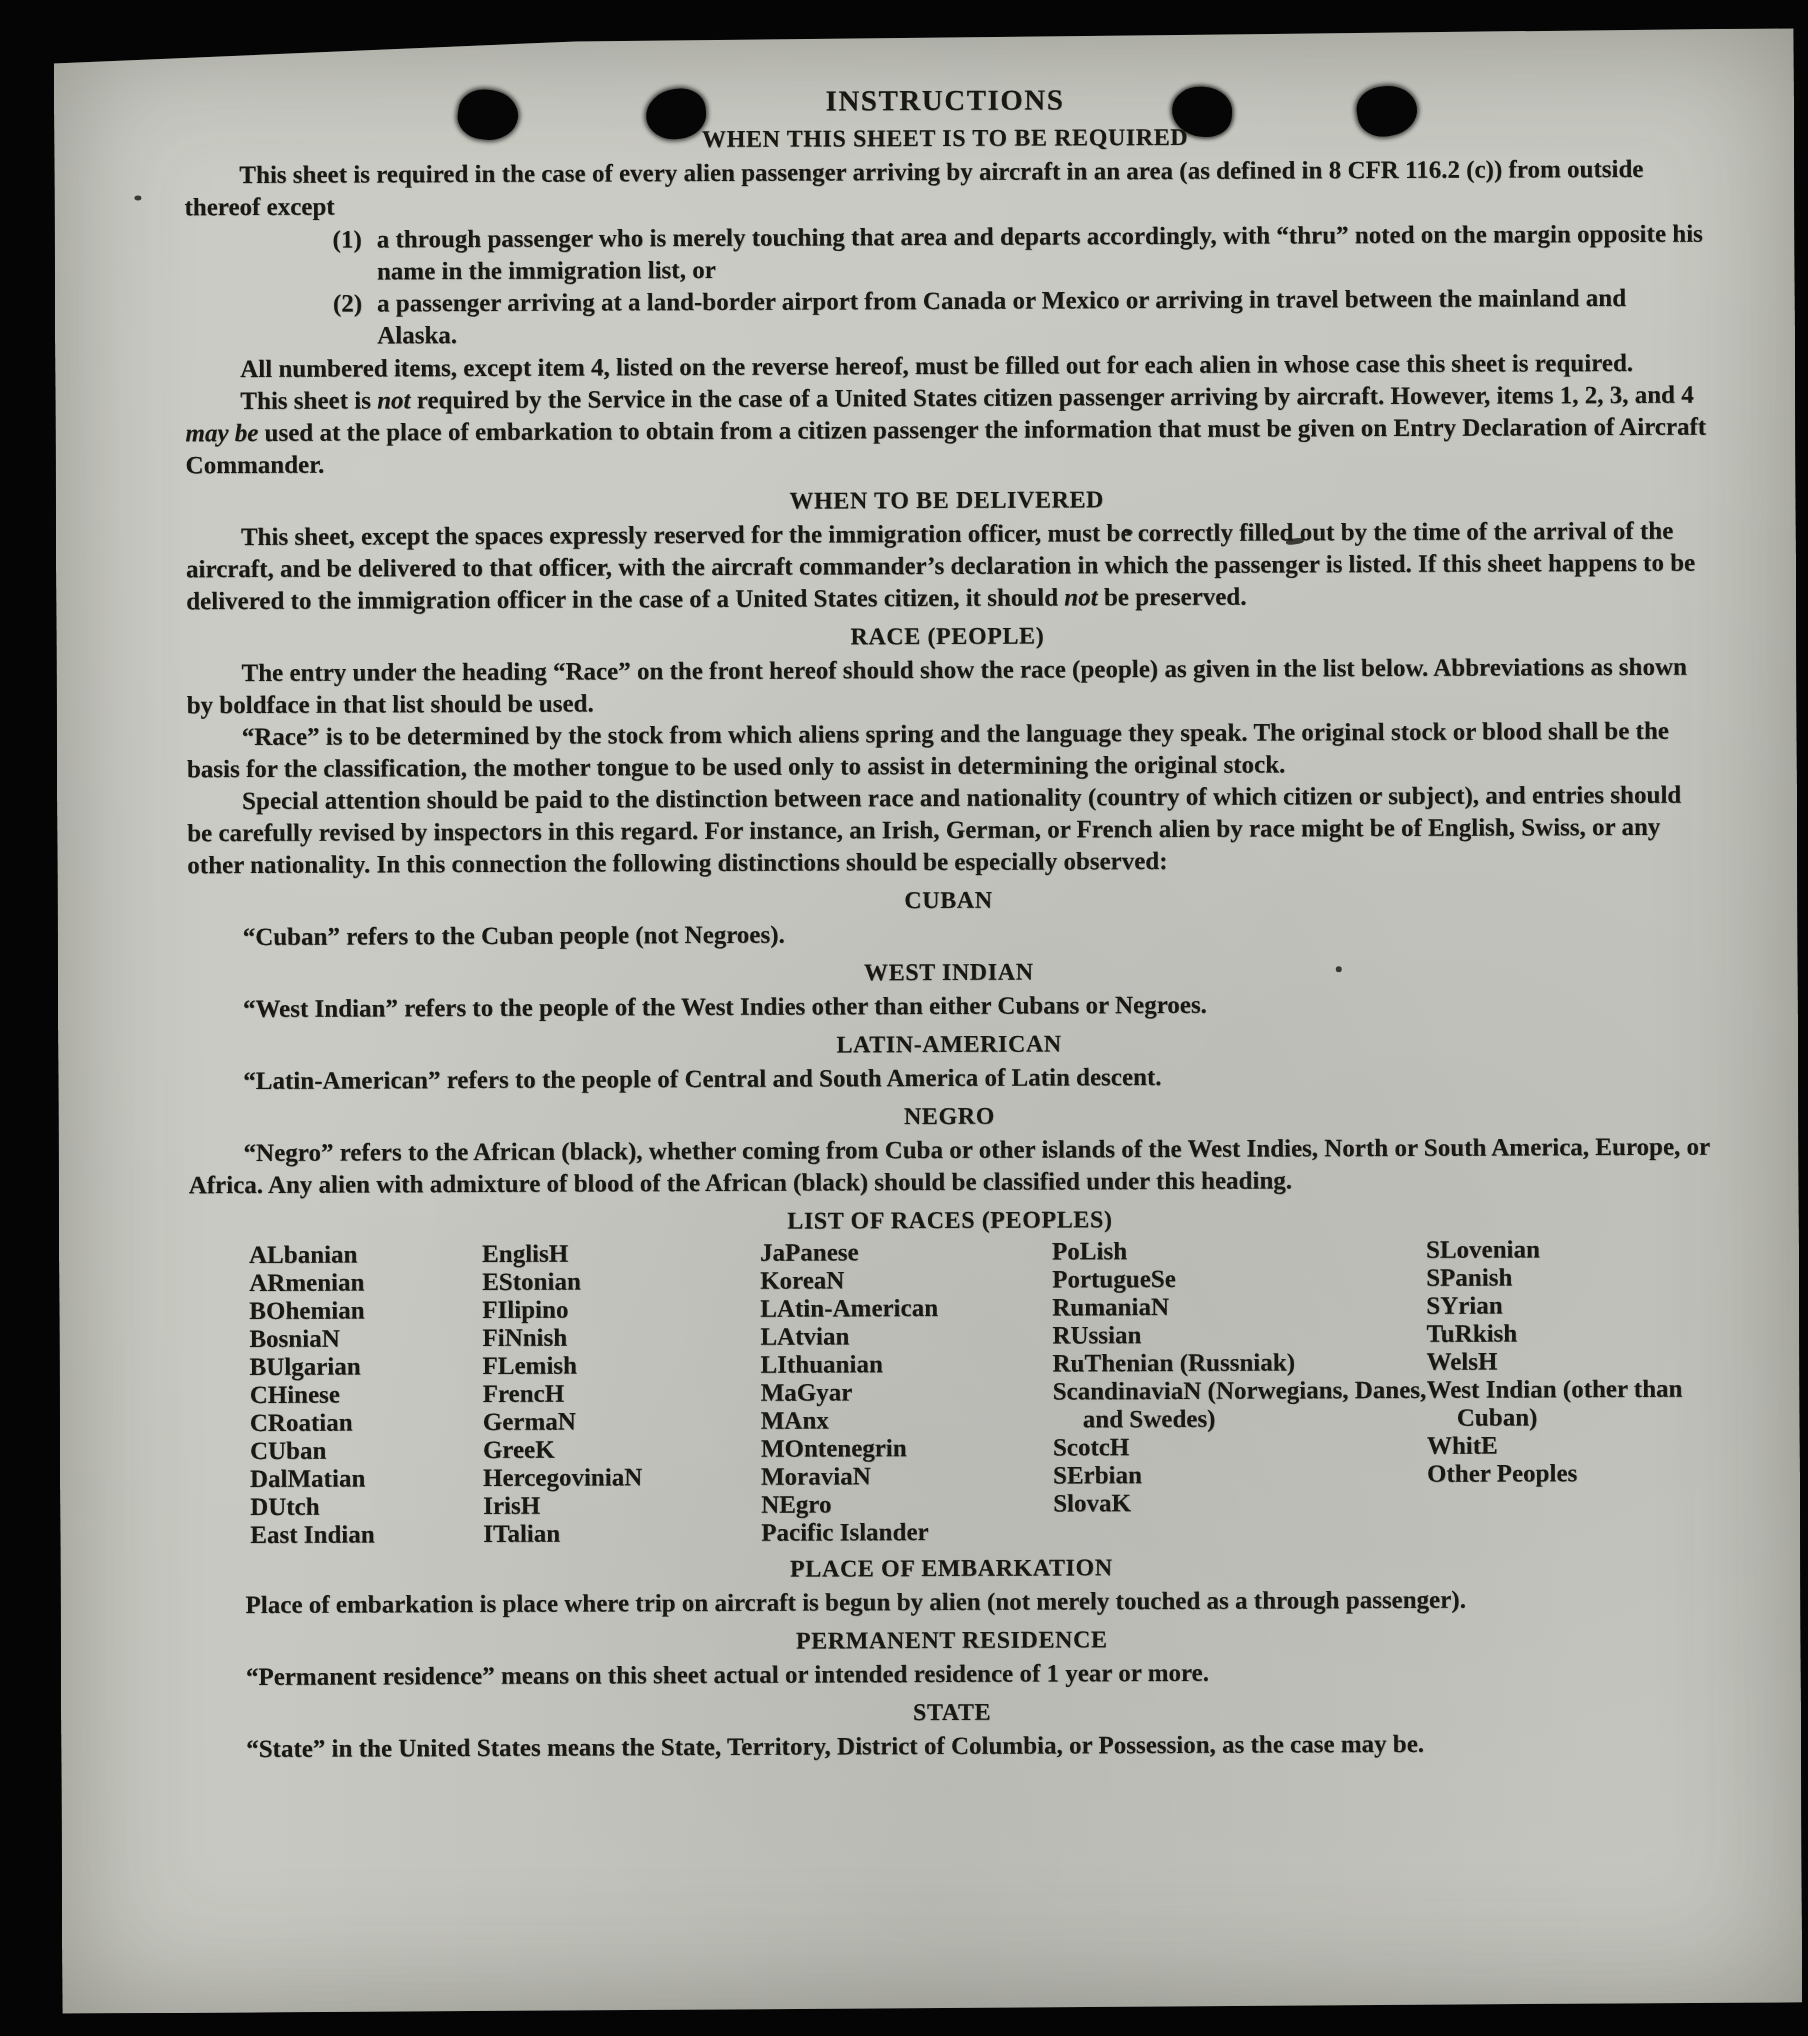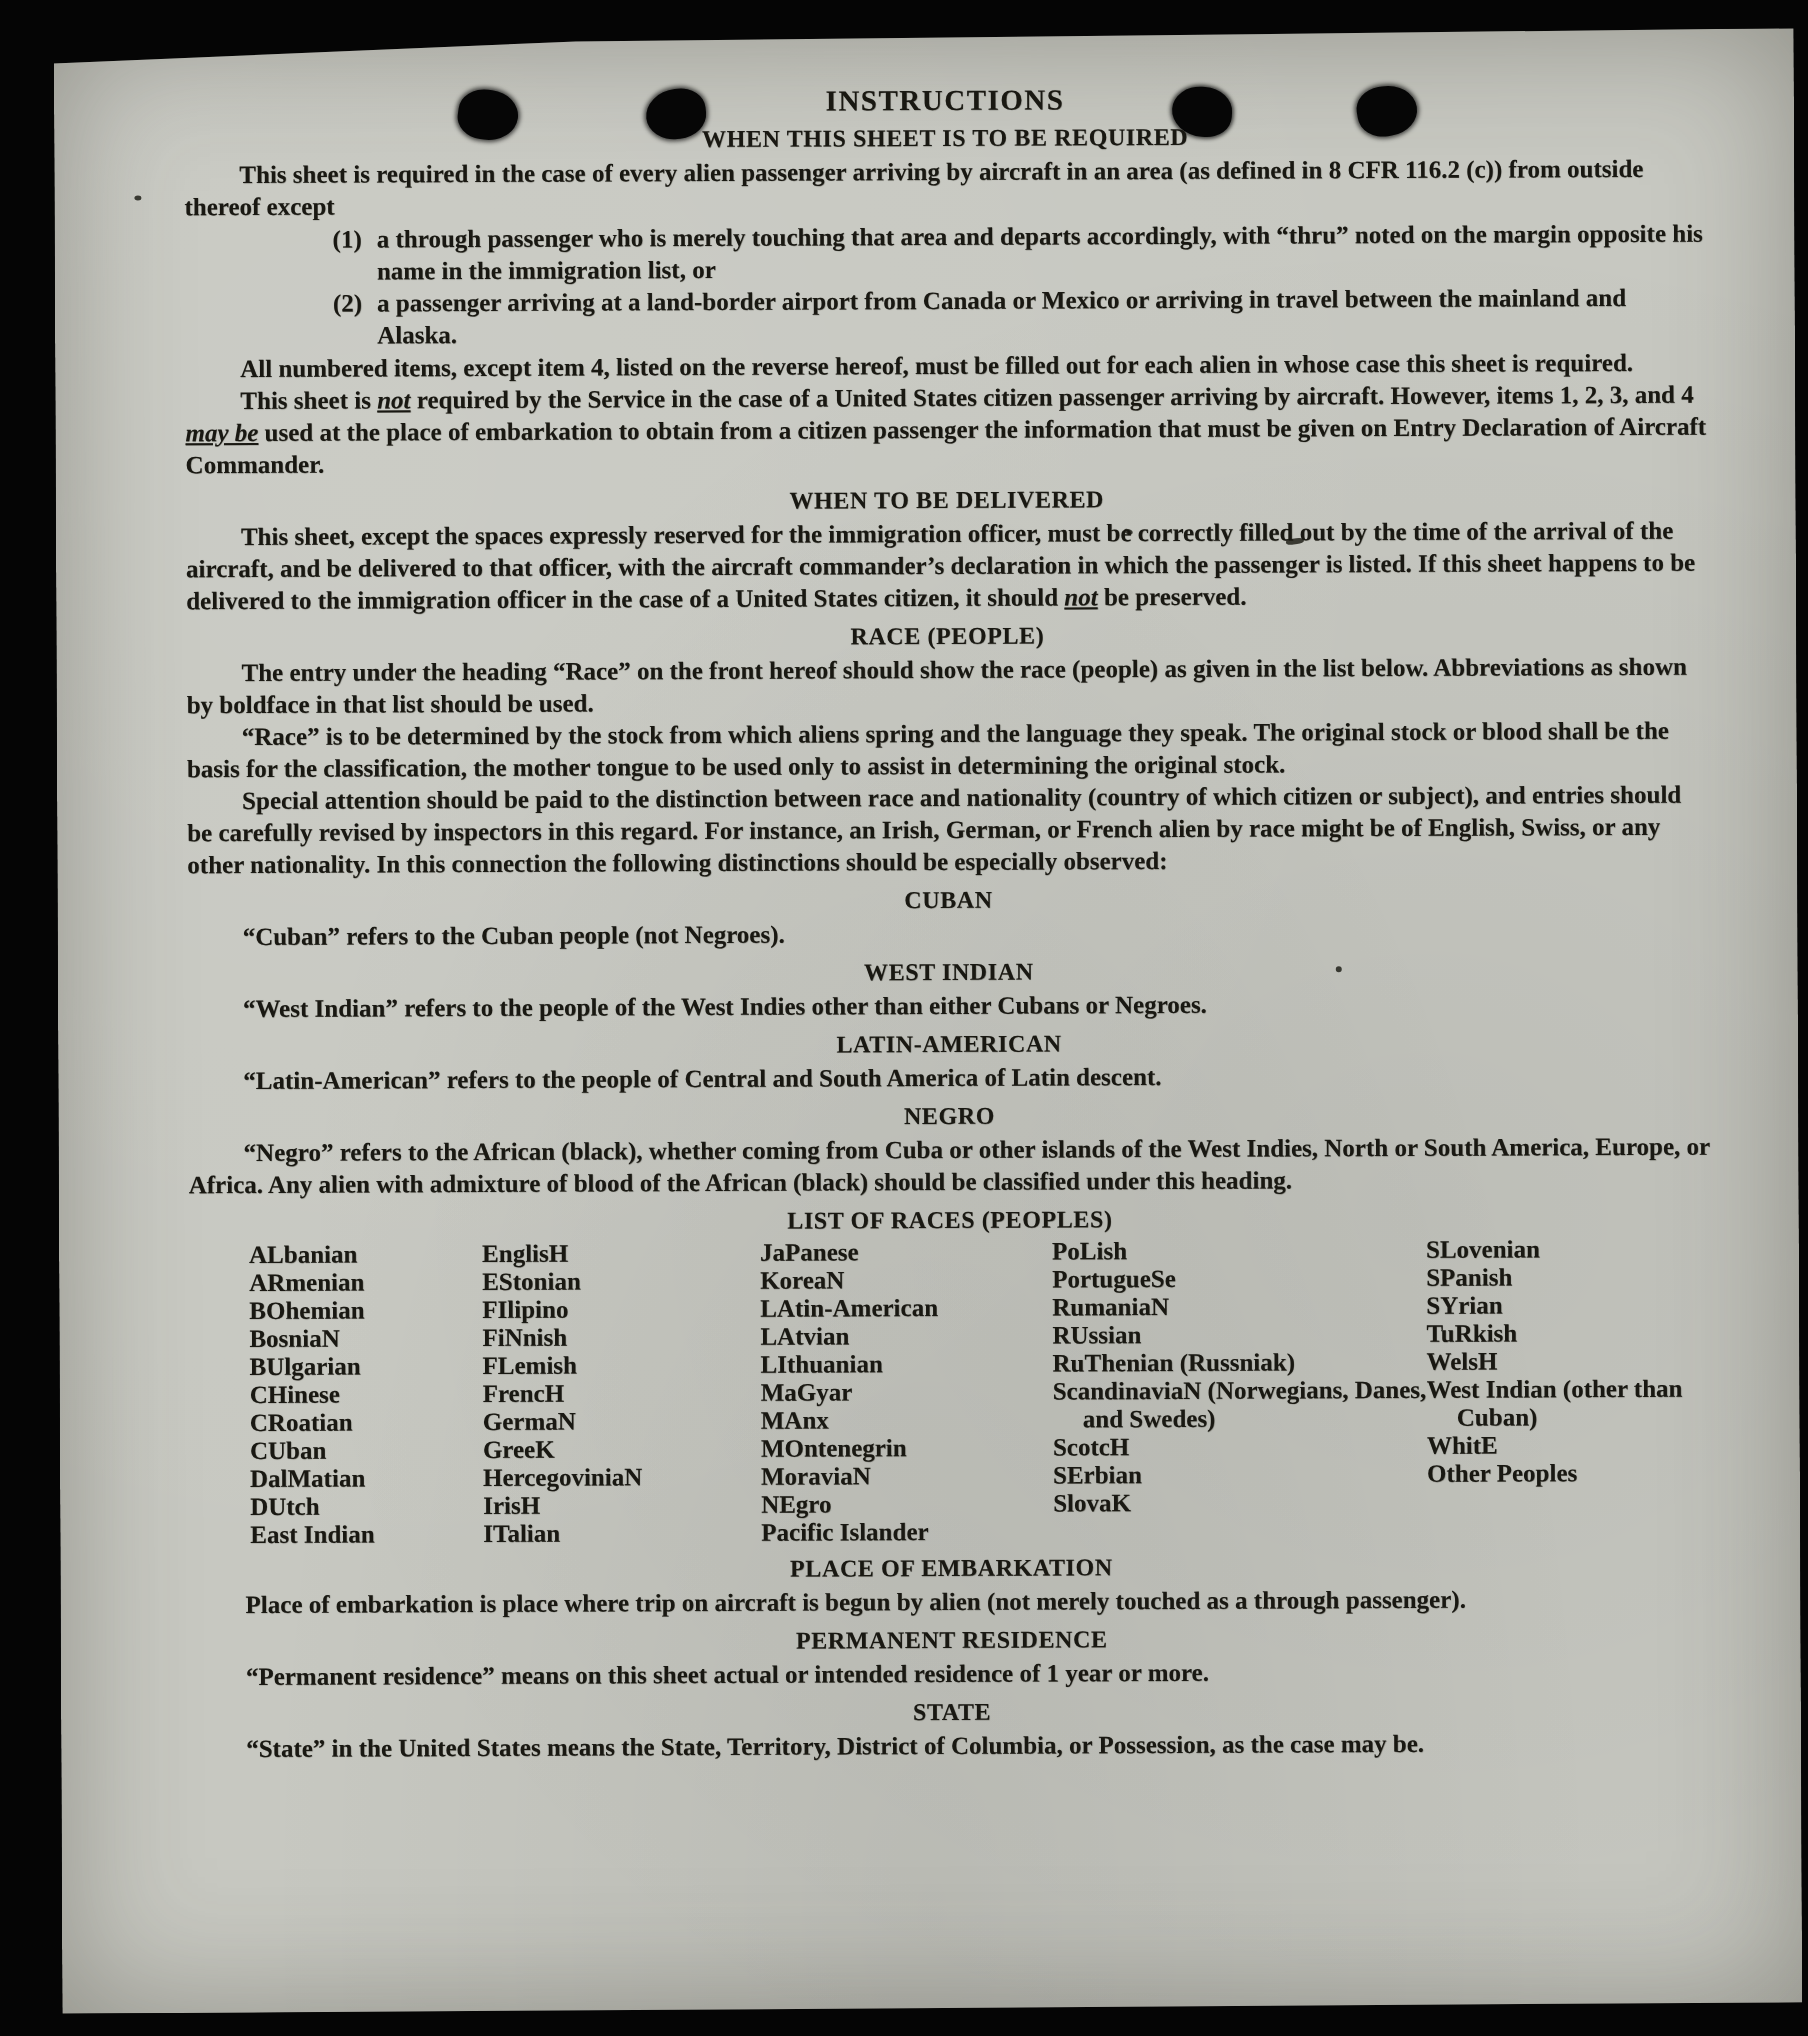--- a/index.html
+++ b/index.html
@@ -54,21 +54,21 @@
     font-size:24px;
     text-align:center;
     letter-spacing:0.6px;
     margin:6px 0 2px 0;
   }
   p.ind { margin:0; text-indent:55px; }
   .items { margin-left:148px; margin-top:1px; margin-bottom:1px; }
   .item { display:flex; gap:15px; }
   .item .num { flex:0 0 auto; }
   .item .itext { flex:1 1 auto; }
-  .it { font-style:italic;text-decoration:underline; }
+  .it { font-style:italic; }
   .races {
     display:grid;
     grid-template-columns: 233px 278px 292px 374px 1fr;
     margin-left:60px;
     margin-top:2px;
     line-height:28px;
   }
   .race-col { display:flex; flex-direction:column; }
   .race { padding-left:30px; text-indent:-30px; }
   .speck { position:absolute; background:#17160f; border-radius:50%; opacity:0.8; }

